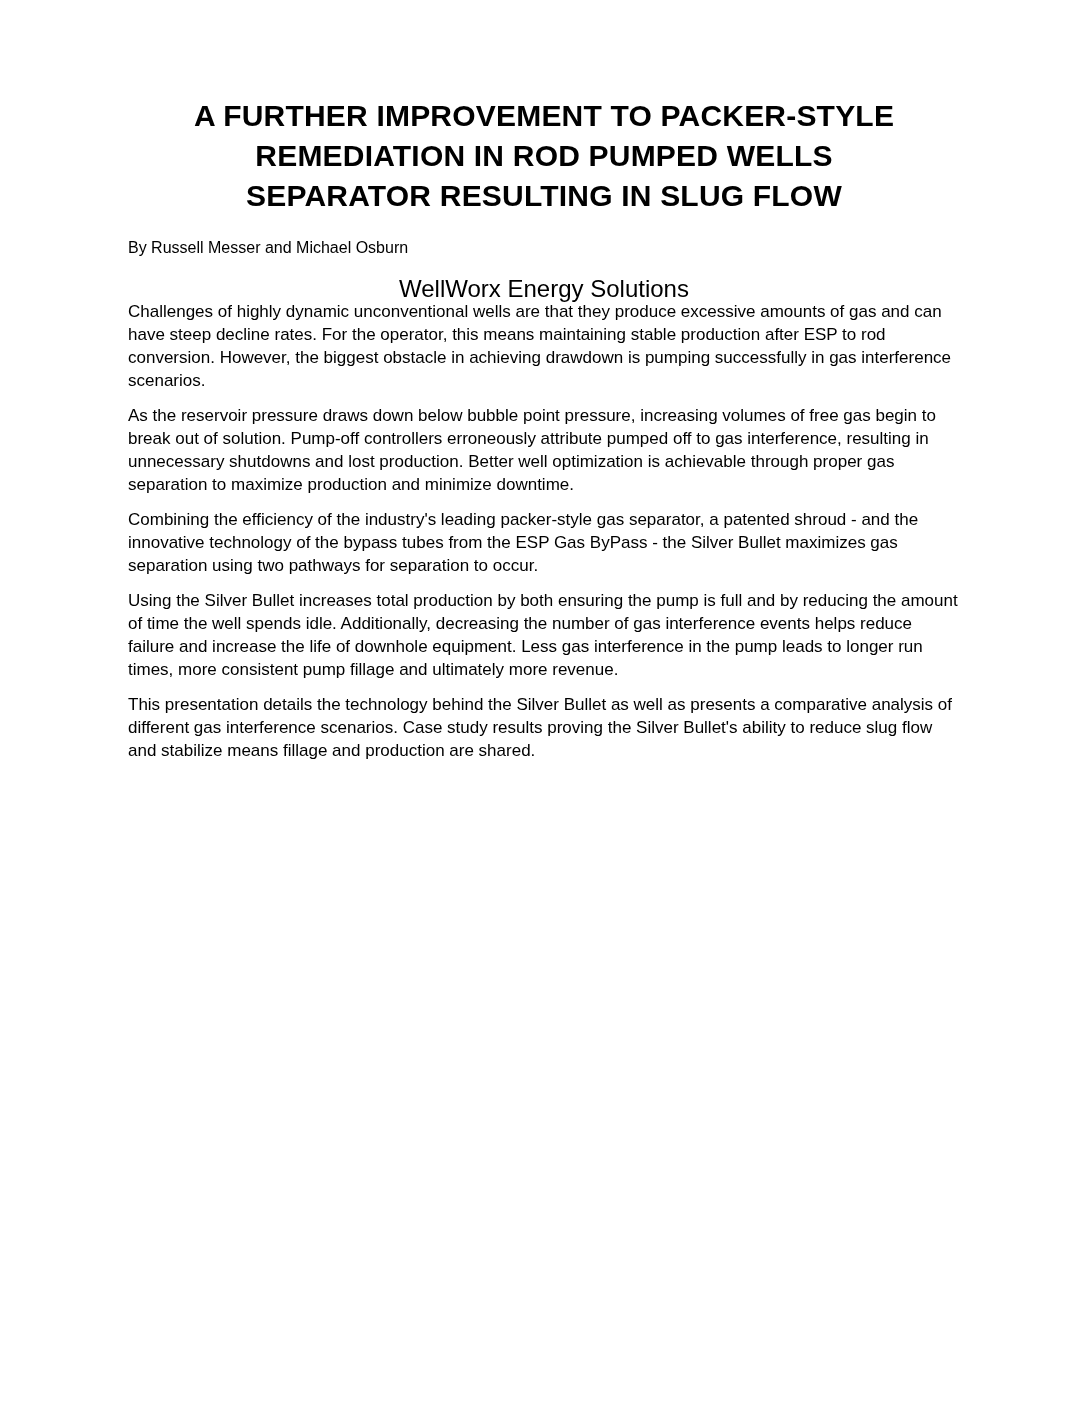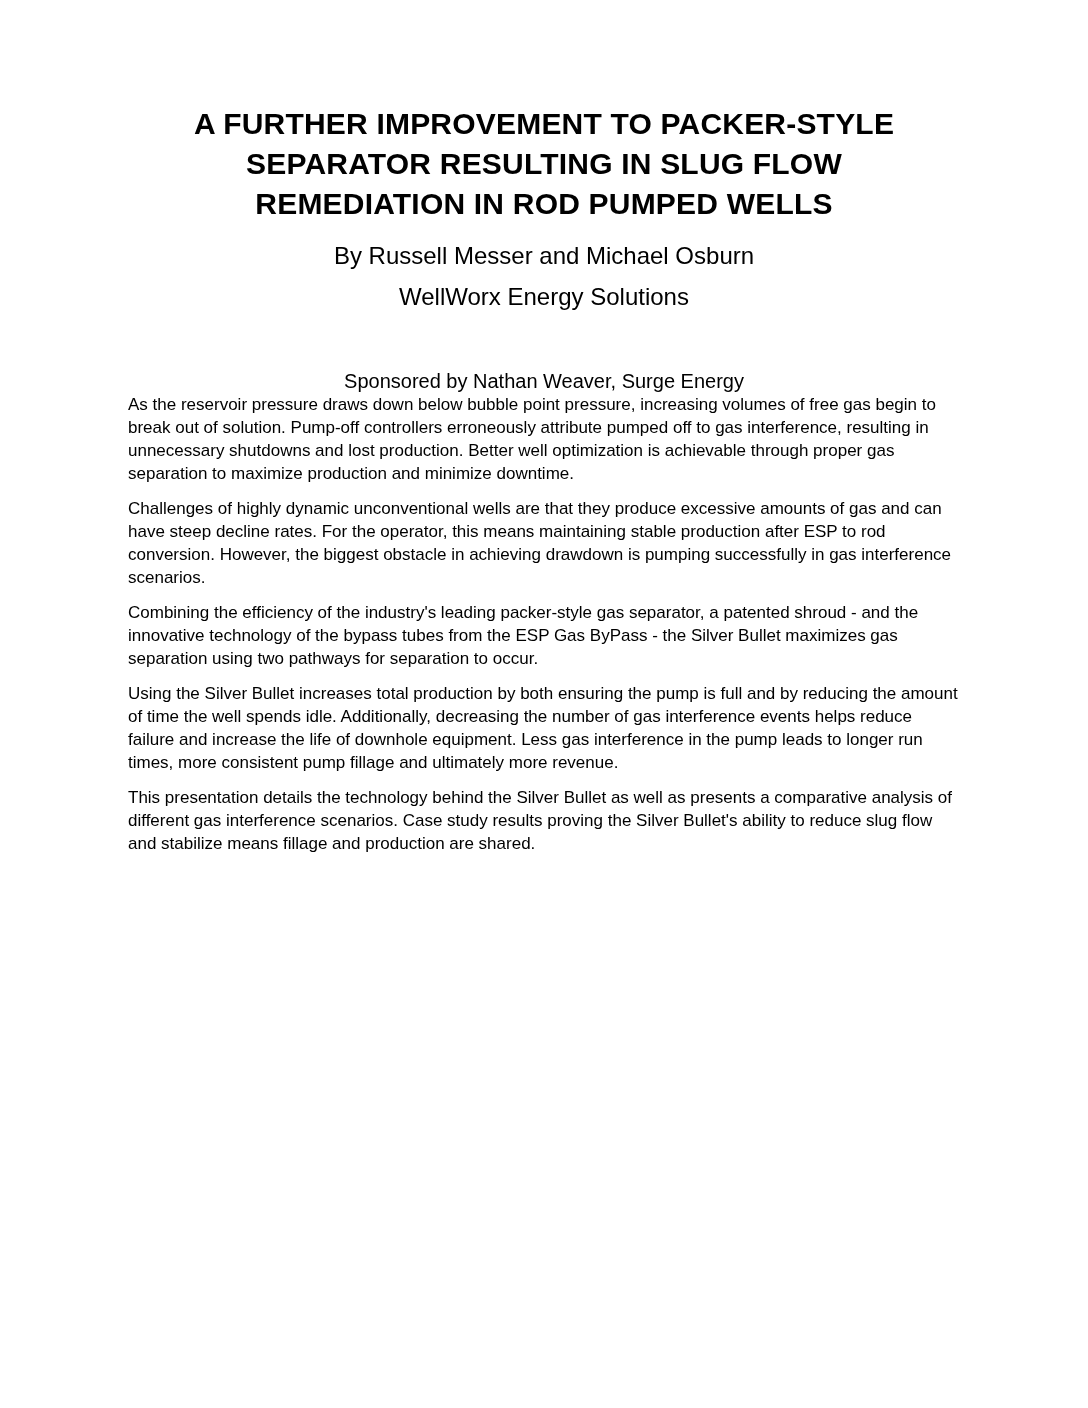--- a/index.html
+++ b/index.html
@@ -9,33 +9,33 @@
   }
   body {
     width: 1088px;
     height: 1408px;
     font-family: "Liberation Sans", sans-serif;
     color: #000000;
     -webkit-font-smoothing: antialiased;
   }
   .page {
     width: 832px;
-    margin: 12px auto;
+    margin: 4px auto;
     padding-top: 72px;
   }
   .title {
     text-align: center;
     font-weight: 700;
     font-size: 30px;
     line-height: 40px;
     letter-spacing: 0.2px;
   }
   .byline {
-    text-align: center;
-    font-size: 24px;
+    text-align: left;
+    font-size: 16px;
     line-height: 23px;
     margin-top: 15px;
   }
   .org {
     text-align: center;
     font-size: 24px;
     line-height: 23px;
     margin-top: 18px;
   }
   .sponsor {
@@ -61,31 +61,30 @@
     margin-top: 12px;
   }
 </style>
 </head>
 <body>
 
 <div class="page">
 
   <h1 class="title">
     <div>A FURTHER IMPROVEMENT TO PACKER-STYLE</div>
+    <div>REMEDIATION IN ROD PUMPED WELLS</div>
     <div>SEPARATOR RESULTING IN SLUG FLOW</div>
-    <div>REMEDIATION IN ROD PUMPED WELLS</div>
   </h1>
 
   <div class="byline">By Russell Messer and Michael Osburn</div>
 
   <div class="org">WellWorx Energy Solutions</div>
 
-  <div class="sponsor">Sponsored by Nathan Weaver, Surge Energy</div>
 
   <div class="abstract">
+    <p>Challenges of highly dynamic unconventional wells are that they produce excessive amounts of gas and can have steep decline rates. For the operator, this means maintaining stable production after ESP to rod conversion. However, the biggest obstacle in achieving drawdown is pumping successfully in gas interference scenarios.</p>
     <p>As the reservoir pressure draws down below bubble point pressure, increasing volumes of free gas begin to break out of solution. Pump-off controllers erroneously attribute pumped off to gas interference, resulting in unnecessary shutdowns and lost production. Better well optimization is achievable through proper gas separation to maximize production and minimize downtime.</p>
-    <p>Challenges of highly dynamic unconventional wells are that they produce excessive amounts of gas and can have steep decline rates. For the operator, this means maintaining stable production after ESP to rod conversion. However, the biggest obstacle in achieving drawdown is pumping successfully in gas interference scenarios.</p>
     <p>Combining the efficiency of the industry's leading packer-style gas separator, a patented shroud - and the innovative technology of the bypass tubes from the ESP Gas ByPass - the Silver Bullet maximizes gas separation using two pathways for separation to occur.</p>
     <p>Using the Silver Bullet increases total production by both ensuring the pump is full and by reducing the amount of time the well spends idle. Additionally, decreasing the number of gas interference events helps reduce failure and increase the life of downhole equipment. Less gas interference in the pump leads to longer run times, more consistent pump fillage and ultimately more revenue.</p>
     <p>This presentation details the technology behind the Silver Bullet as well as presents a comparative analysis of different gas interference scenarios. Case study results proving the Silver Bullet's ability to reduce slug flow and stabilize means fillage and production are shared.</p>
   </div>
 
 </div>
 
 </body></html>

